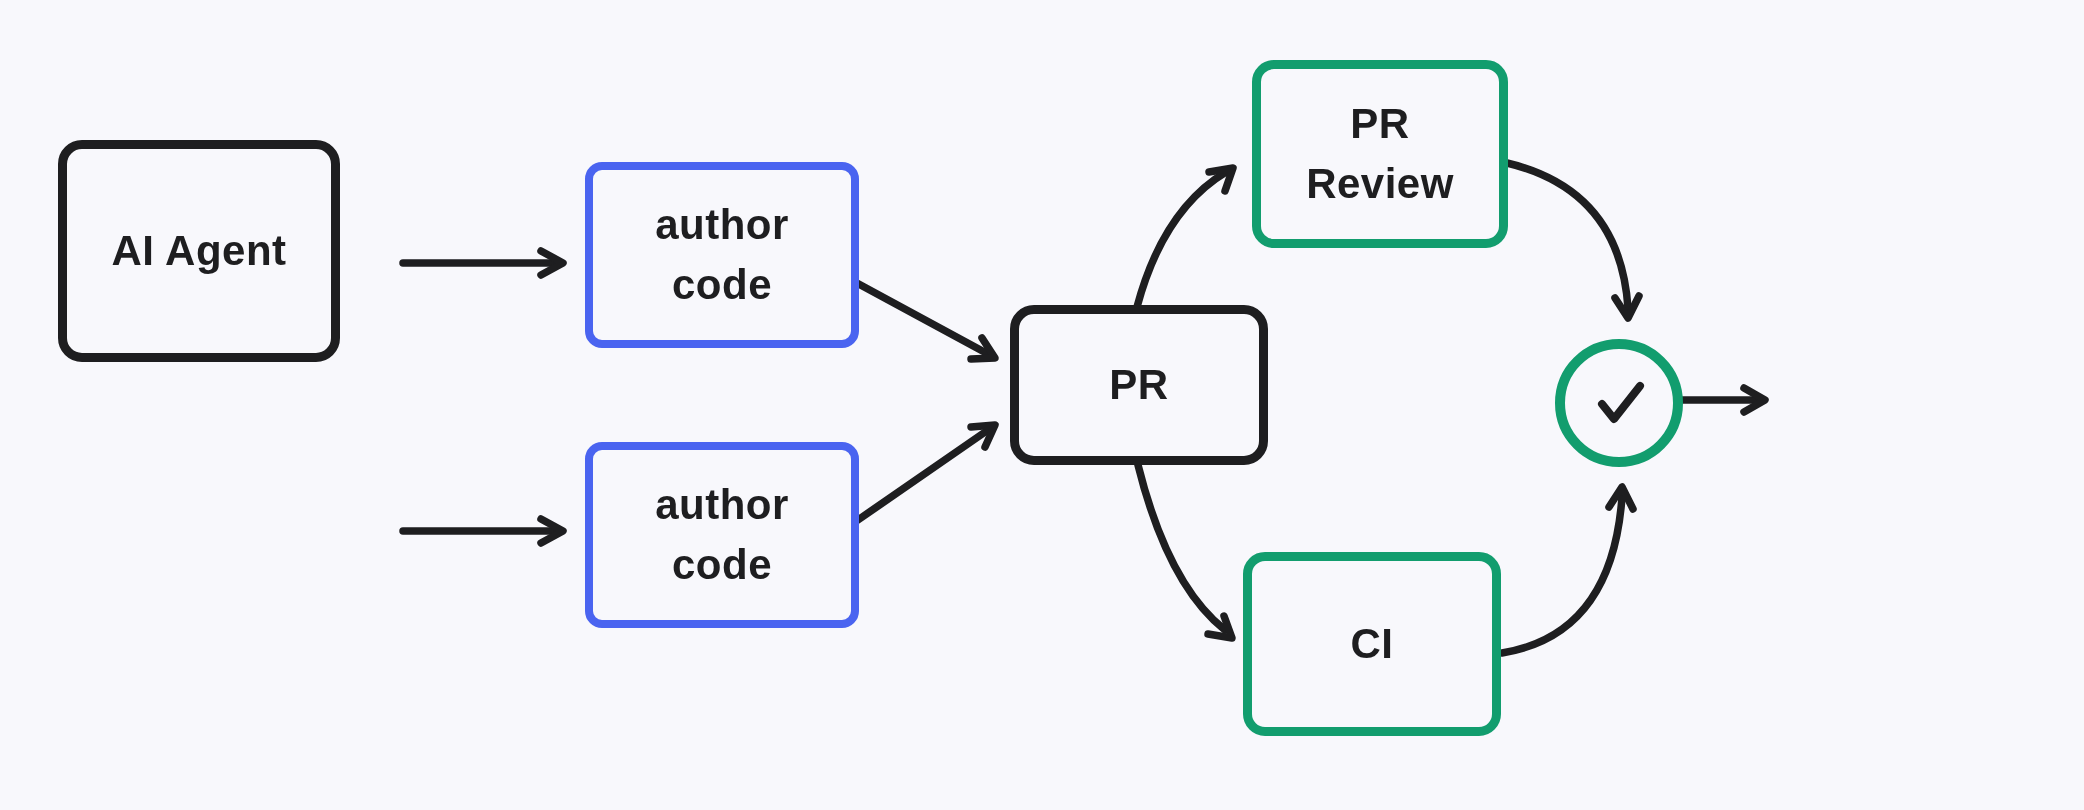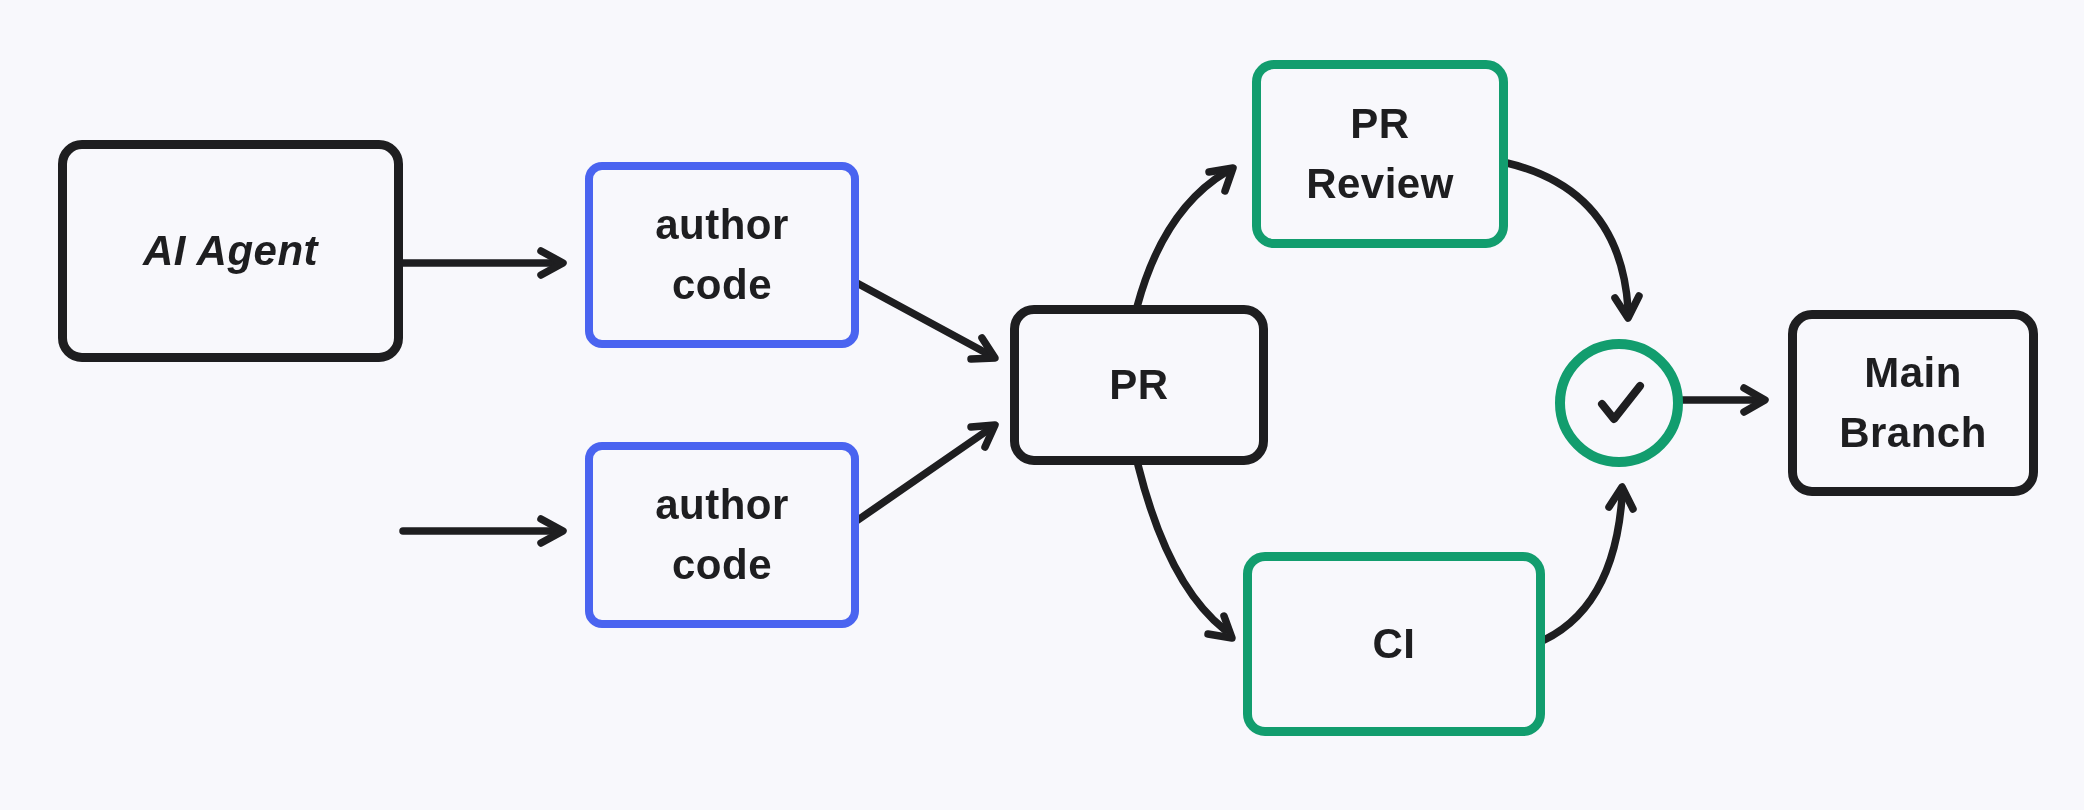--- a/index.html
+++ b/index.html
@@ -113,21 +113,21 @@
       <path d="M 1502 653 Q 1612 635 1622 497"></path>
       <polyline points="1633,509 1622,487 1609,507"></polyline>
     </g>
 
     <g>
       <path d="M 1683 400 L 1756 400"></path>
       <polyline points="1744,388 1765,400 1744,412"></polyline>
     </g>
   </svg>
 
-  <div class="node" style="left:58px; top:140px; width:345px; height:222px;font-style:italic;">
+  <div class="node" style="left:58px; top:140px; width:282px; height:222px;">
     <span>AI Agent</span>
   </div>
 
 
   <div class="node blue" style="left:585px; top:162px; width:274px; height:186px;">
     <span>author
 code</span>
   </div>
 
   <div class="node blue" style="left:585px; top:442px; width:274px; height:186px;">
@@ -137,28 +137,24 @@
 
   <div class="node" style="left:1010px; top:305px; width:258px; height:160px;">
     <span>PR</span>
   </div>
 
   <div class="node green" style="left:1252px; top:60px; width:256px; height:188px;">
     <span>PR
 Review</span>
   </div>
 
-  <div class="node green" style="left:1243px; top:552px; width:302px; height:184px;">
+  <div class="node green" style="left:1243px; top:552px; width:258px; height:184px;">
     <span>CI</span>
   </div>
 
   <div class="node circle" style="left:1555px; top:339px; width:128px; height:128px;">
     <svg width="108" height="108" viewBox="0 0 108 108">
       <polyline class="check-stroke" points="37,55 49,70 75,37"></polyline>
     </svg>
   </div>
 
-  <div class="node" style="left:1788px; top:310px; width:250px; height:186px;">
-    <span>Main
-Branch</span>
-  </div>
 
 </div>
 
 </body></html>

